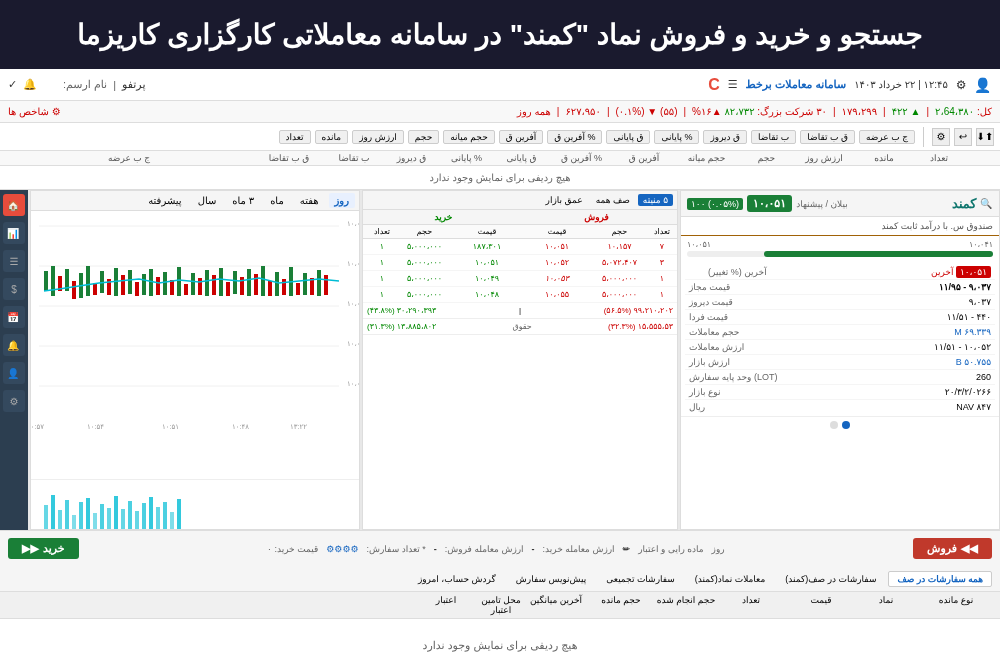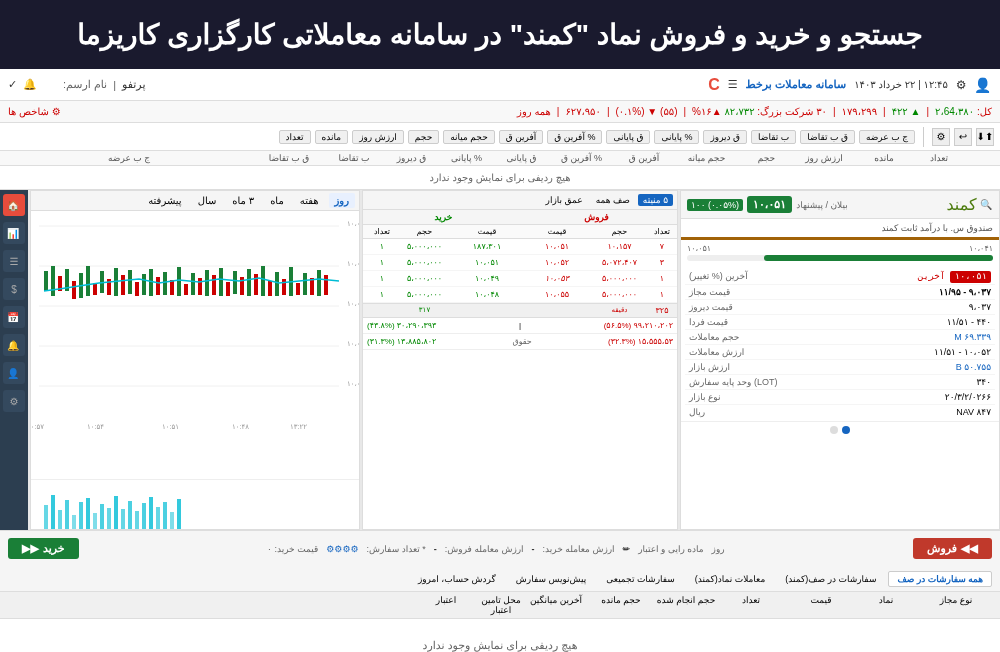--- a/index.html
+++ b/index.html
@@ -281,21 +281,21 @@
 
     
     ::-webkit-scrollbar { width: 4px; height: 4px; }
     ::-webkit-scrollbar-track { background: #f1f1f1; }
     ::-webkit-scrollbar-thumb { background: #ccc; }
 
     .order-bar-middle { display: flex; flex: 1; align-items: center; gap: 8px; font-size: 9px; justify-content: center; }
     .order-bar-label { color: #666; }
     .order-bar-value { color: #333; font-weight: bold; }
 
-    .stock-desc { padding: 4px 6px; font-size: 9px; color: #555; border-bottom: 3px solid #a16207; }
+    .stock-desc { padding: 4px 6px; font-size: 9px; color: #555; border-bottom: 1px solid #a16207; }
     .progress-bar-bg { background: #eee; height: 6px; border-radius: 3px; width: 100%; margin: 2px 0; }
     .progress-bar-fill { background: #1a7f37; height: 6px; border-radius: 3px; }
 
     .tabs-row { display: flex; gap: 3px; padding: 3px 4px; background: #f5f5f5; border-bottom: 1px solid #ddd; }
     .tab-small { font-size: 9px; padding: 1px 5px; cursor: pointer; border-radius: 2px; }
     .tab-small.active { background: #1565c0; color: #fff; }
   </style>
 </head>
 <body>
 
@@ -392,21 +392,21 @@
     <div class="sidebar-icon">🔔</div>
     <div class="sidebar-icon">👤</div>
     <div class="sidebar-icon">⚙</div>
   </div>
 
   <div class="stock-panel">
 
     <div class="stock-header">
       <div style="display:flex;align-items:center;gap:4px;">
         <span style="cursor:pointer;">🔍</span>
-        <span style="font-weight:normal;font-size:16px;color:#4d7c0f;">کمند</span>
+        <span style="font-weight:bold;font-size:13px;color:#0f766e;">کمند</span>
       </div>
       <div style="display:flex;align-items:center;gap:4px;">
         <span style="font-size:9px;color:#666;">بیلان / پیشنهاد</span>
         <span class="stock-price-badge">۱۰،۰۵۱</span>
         <span class="stock-price-change">(۰.۰۵%) ۱۰۰</span>
       </div>
     </div>
 
     <div class="stock-desc">صندوق س. با درآمد ثابت کمند</div>
 
@@ -415,22 +415,22 @@
         <span>۱۰،۰۴۱</span>
         <span>۱۰،۰۵۱</span>
       </div>
       <div class="progress-bar-bg">
         <div class="progress-bar-fill" style="width:75%;"></div>
       </div>
     </div>
 
     <div style="font-size:9px;padding:2px 4px;">
       <div style="display:flex;justify-content:space-between;padding:2px 4px;border-bottom:1px solid #f5f5f5;">
-        <span style="color:#c00;font-family:Liberation Mono, monospace;"><span class="red-badge">۱۰،۰۵۱</span> آخرین</span>
-        <span style="color:#666;">آخرین (% تغییر)</span>
+        <span style="color:#c00;"><span class="red-badge">۱۰،۰۵۱</span> آخرین</span>
+        <span style="color:#666;margin-left:19px;">آخرین (% تغییر)</span>
       </div>
       <div style="display:flex;justify-content:space-between;padding:2px 4px;border-bottom:1px solid #f5f5f5;">
         <span style="font-weight:bold;">۹،۰۳۷ - ۱۱/۹۵</span>
         <span style="color:#666;">قیمت مجاز</span>
       </div>
       <div style="display:flex;justify-content:space-between;padding:2px 4px;border-bottom:1px solid #f5f5f5;">
         <span>۹،۰۳۷</span>
         <span style="color:#666;">قیمت دیروز</span>
       </div>
       <div style="display:flex;justify-content:space-between;padding:2px 4px;border-bottom:1px solid #f5f5f5;">
@@ -443,21 +443,21 @@
       </div>
       <div style="display:flex;justify-content:space-between;padding:2px 4px;border-bottom:1px solid #f5f5f5;">
         <span>۱۰،۰۵۲ - ۱۱/۵۱</span>
         <span style="color:#666;">ارزش معاملات</span>
       </div>
       <div style="display:flex;justify-content:space-between;padding:2px 4px;border-bottom:1px solid #f5f5f5;">
         <span style="color:#1565c0;">۵۰.۷۵۵ B</span>
         <span style="color:#666;">ارزش بازار</span>
       </div>
       <div style="display:flex;justify-content:space-between;padding:2px 4px;border-bottom:1px solid #f5f5f5;">
-        <span>۳۴۰</span>
+        <span>260</span>
         <span style="color:#666;">(LOT) وحد پایه سفارش</span>
       </div>
       <div style="display:flex;justify-content:space-between;padding:2px 4px;border-bottom:1px solid #f5f5f5;">
         <span>۲۰/۳/۲/۰۲۶۶</span>
         <span style="color:#666;">نوع بازار</span>
       </div>
       <div style="display:flex;justify-content:space-between;padding:2px 4px;">
         <span>NAV ۸۴۷</span>
         <span style="color:#666;">ریال</span>
       </div>
@@ -519,28 +519,20 @@
       <div style="display:grid;grid-template-columns:30px 55px 70px 70px 55px 30px;font-size:8px;border-bottom:1px solid #f5f5f5;text-align:center;padding:3px 0;">
         <span style="color:#c00;">۱</span>
         <span style="color:#c00;">۵،۰۰۰،۰۰۰</span>
         <span style="color:#c00;">۱۰،۰۵۵</span>
         <span style="color:#080;">۱۰،۰۴۸</span>
         <span style="color:#080;">۵،۰۰۰،۰۰۰</span>
         <span style="color:#080;">۱</span>
       </div>
     </div>
 
-    <div style="display:grid;grid-template-columns:30px 55px 70px 70px 55px 30px;font-size:8px;background:#f0f0f0;border-top:1px solid #ddd;border-bottom:1px solid #ddd;text-align:center;padding:2px 0;">
-      <span style="color:#c00;">۳۲۵</span>
-      <span style="color:#c00;font-size:7px;">دقیقه</span>
-      <span></span>
-      <span></span>
-      <span style="color:#080;font-size:7px;">۳۱۷</span>
-      <span style="color:#080;"></span>
-    </div>
 
     <div style="font-size:8px;padding:3px 4px;border-bottom:1px solid #eee;display:flex;justify-content:space-between;">
       <span style="color:#c00;">۹۹،۲۱۰،۲۰۲ (۵۶.۵%)</span>
       <span>|</span>
       <span style="color:#080;">۳۰،۲۹۰،۳۹۳ (۴۳.۸%)</span>
     </div>
 
     <div style="display:flex;justify-content:space-between;font-size:8px;padding:3px 4px;border-bottom:1px solid #eee;">
       <span style="color:#c00;">۱۵،۵۵۵،۵۳ (۳۲.۳%)</span>
       <span style="color:#666;">حقوق</span>
@@ -682,21 +674,21 @@
   <span class="bottom-tab active">همه سفارشات در صف</span>
   <span class="bottom-tab">سفارشات در صف(کمند)</span>
   <span class="bottom-tab">معاملات نماد(کمند)</span>
   <span class="bottom-tab">سفارشات تجمیعی</span>
   <span class="bottom-tab">پیش‌نویس سفارش</span>
   <span class="bottom-tab">گردش حساب، امروز</span>
 </div>
 
 <div class="orders-table">
   <div class="orders-table-header">
-    <span>نوع مجاز</span>
+    <span>نوع مانده</span>
     <span>نماد</span>
     <span>قیمت</span>
     <span>تعداد</span>
     <span>حجم انجام شده</span>
     <span>حجم مانده</span>
     <span>آخرین میانگین</span>
     <span>محل تامین اعتبار</span>
     <span>اعتبار</span>
   </div>
   <div class="orders-empty">هیچ ردیفی برای نمایش وجود ندارد</div>

